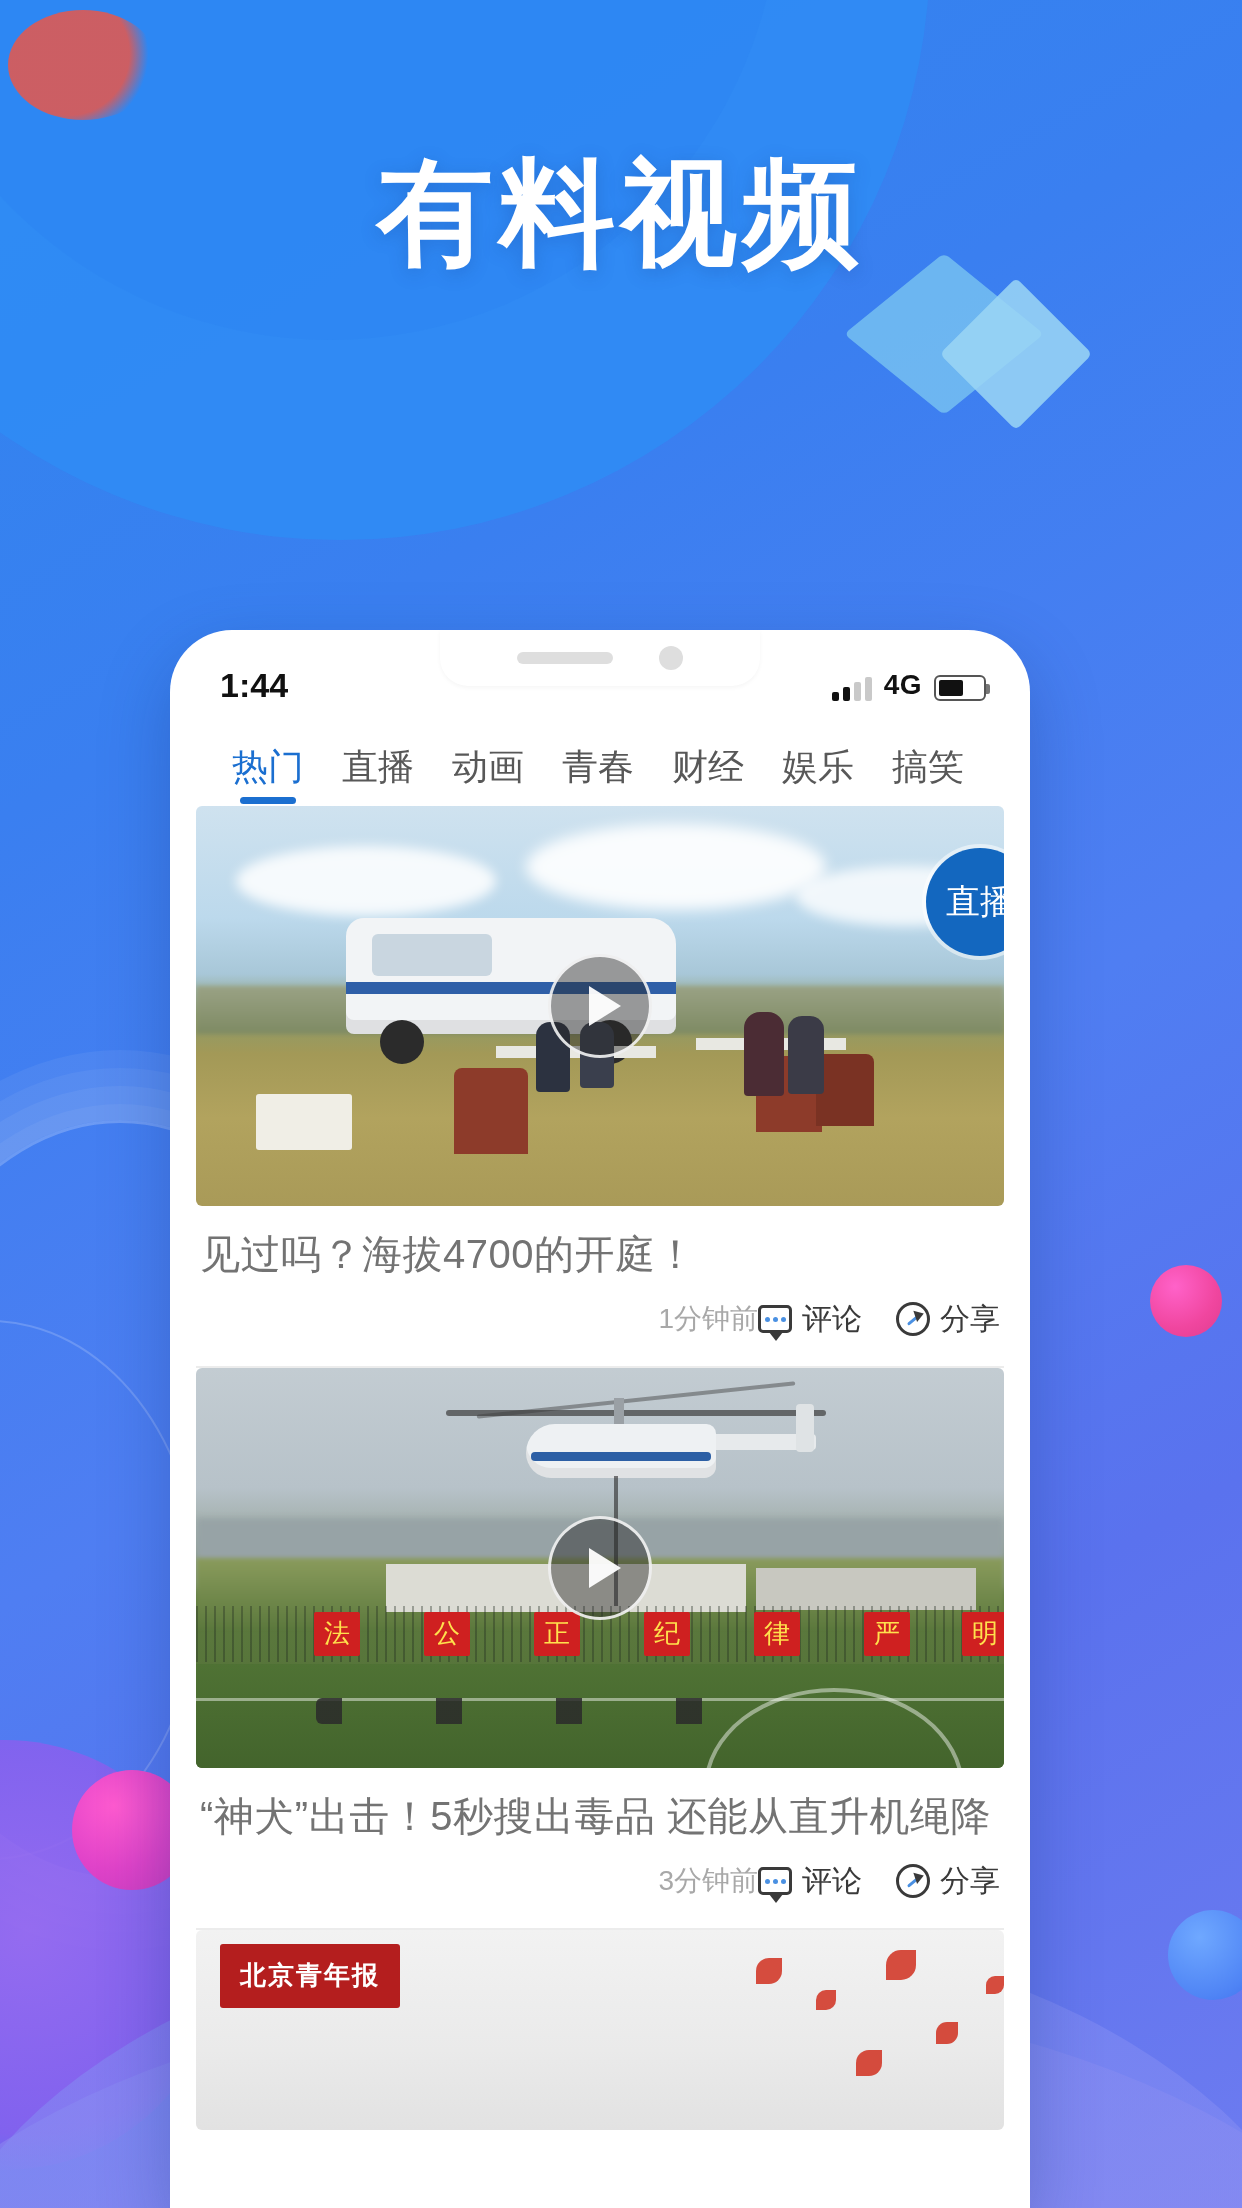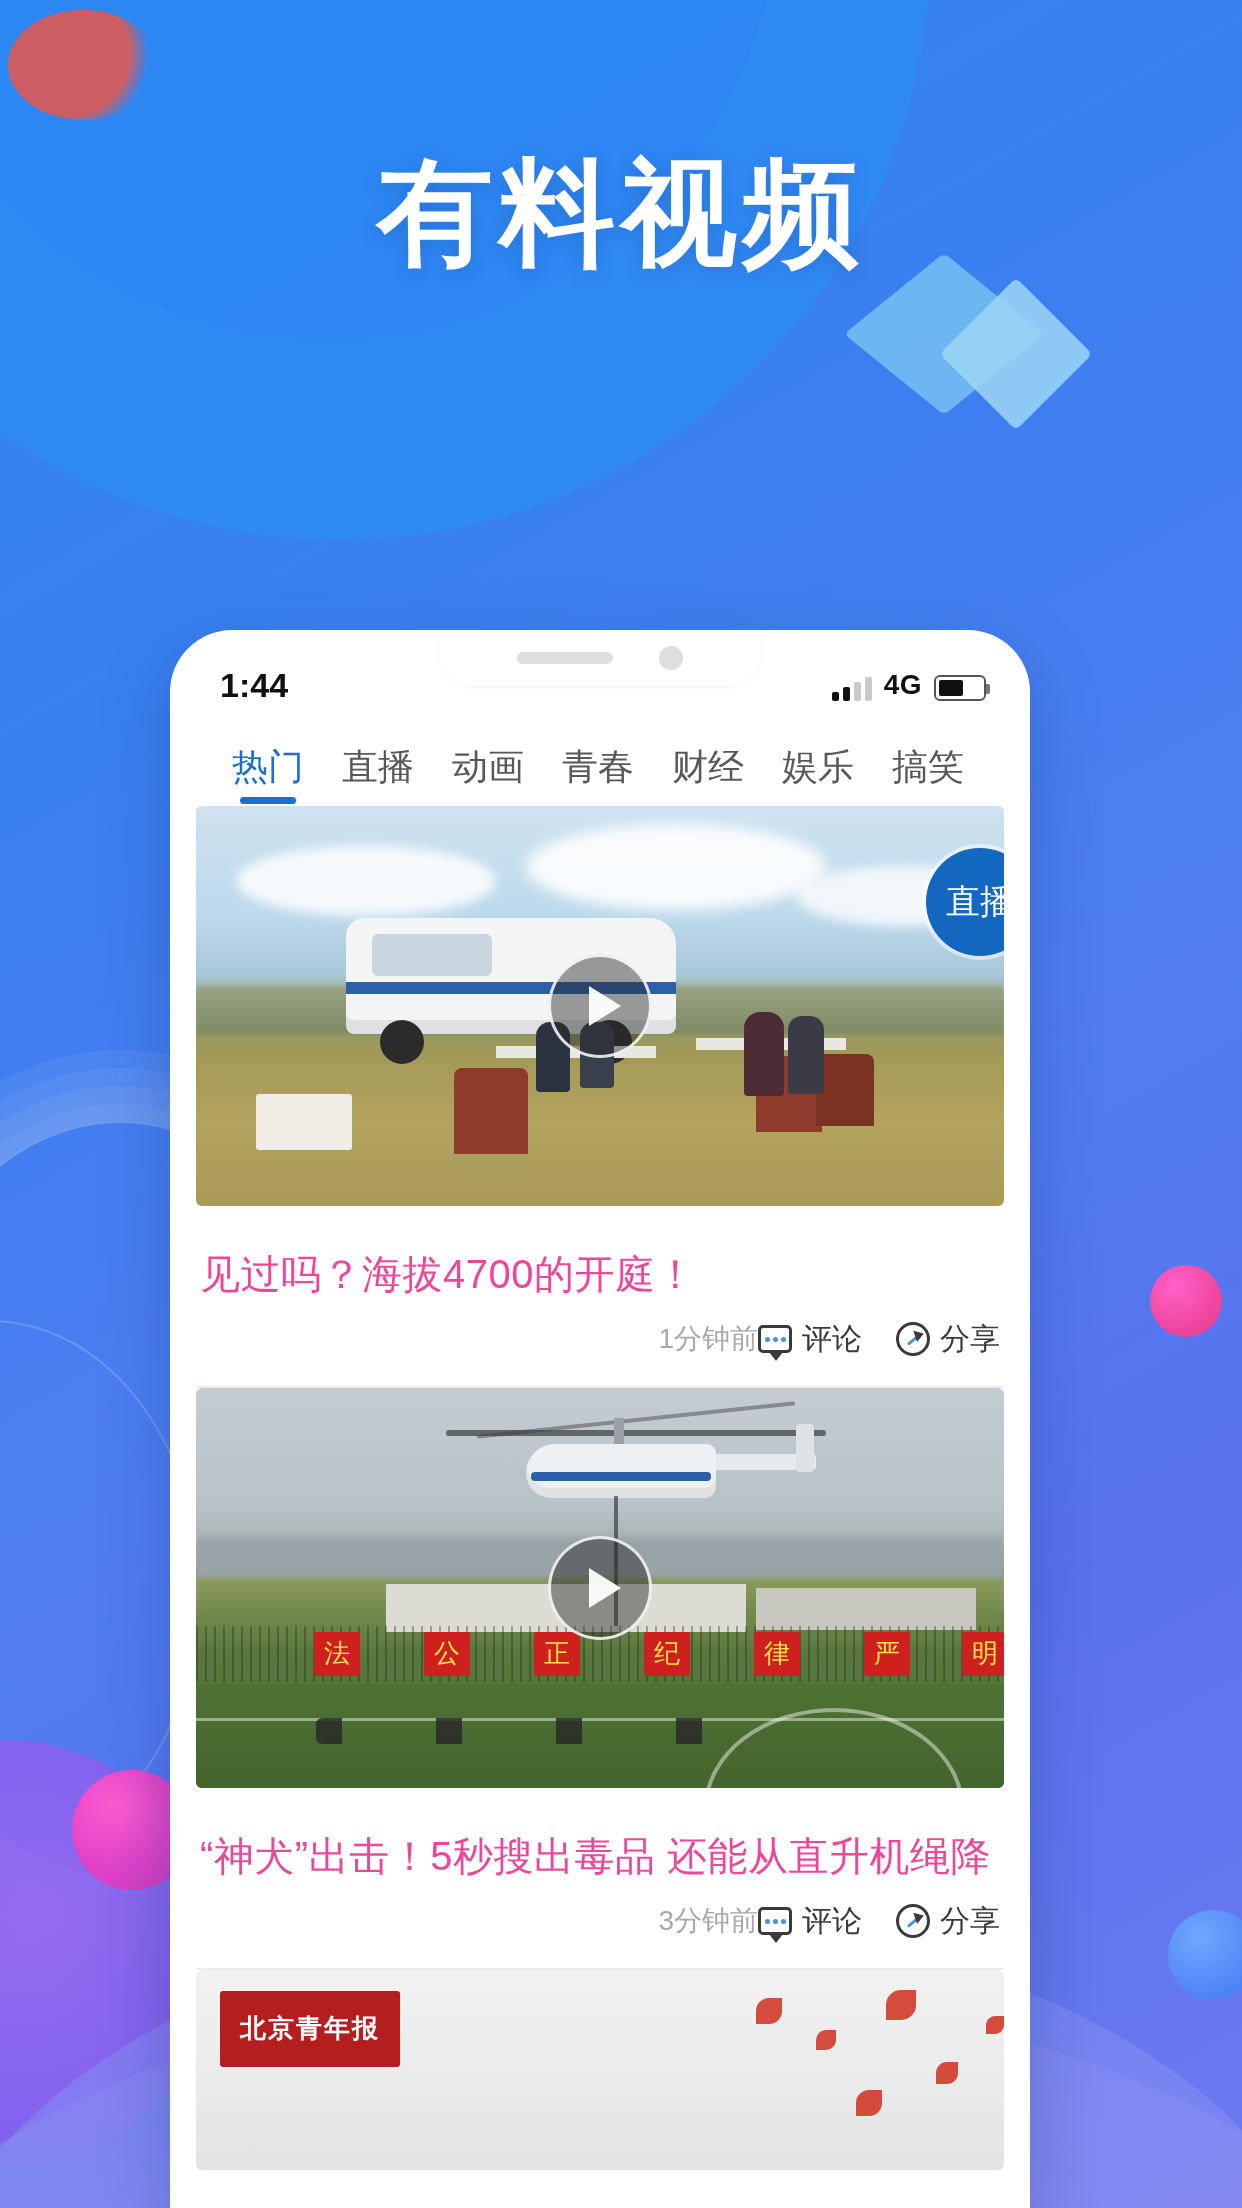--- a/index.html
+++ b/index.html
@@ -189,22 +189,22 @@
     border-top:20px solid transparent; border-bottom:20px solid transparent;
   }
   .live-badge {
     position:absolute; right:-30px; top:42px;
     width:108px; height:108px; border-radius:50%;
     background:#1367bf; color:#fff; font-size:34px;
     display:flex; align-items:center; justify-content:center;
     box-shadow:0 0 0 4px rgba(255,255,255,.5);
   }
   .title {
-    font-size:40px; color:#ec4899; line-height:1.32;
-    padding:22px 4px 0 4px; letter-spacing:.5px;margin-top:20px;
+    font-size:40px; color:#737373; line-height:1.32;
+    padding:22px 4px 0 4px; letter-spacing:.5px;
   }
   .meta {
     display:flex; align-items:center; justify-content:flex-end;
     padding:18px 4px 26px 4px;
   }
   .time { font-size:28px; color:#a8a8a8; }
   .actions { display:flex; align-items:center; gap:34px; }
   .action { display:flex; align-items:center; gap:10px; font-size:30px; color:#3a3a3a; }
   .ic-comment {
     width:34px; height:28px; border:3px solid #3a3a3a; border-radius:5px;
@@ -284,23 +284,23 @@
   .photo2 .field { position:absolute; left:0; right:0; top:296px; bottom:0; background:linear-gradient(180deg,#4f7234,#43642c); }
   .photo2 .line1 { position:absolute; left:0; right:0; top:330px; height:3px; background:rgba(255,255,255,.45); }
   .photo2 .arc { position:absolute; right:40px; top:320px; width:260px; height:200px; border:4px solid rgba(255,255,255,.45); border-radius:50%; }
   .photo2 .dogs { position:absolute; left:120px; top:330px; width:420px; height:26px;
     background:repeating-linear-gradient(90deg,#2a2a2a 0 26px, transparent 26px 120px); border-radius:6px; opacity:.85;}
 
   .photo3 {
     background:linear-gradient(180deg,#f2f2f2 0%,#eaeaea 60%,#e2e2e2 100%);
   }
   .photo3 .paper {
-    position:absolute; left:24px; top:14px; width:180px; height:76px;
+    position:absolute; left:24px; top:14px; width:180px; height:64px;
     background:#b41e1e; border-radius:3px; display:flex; align-items:center; justify-content:center;
-    color:#fff; font-size:26px; font-weight:bold; letter-spacing:2px;margin-top:7px;
+    color:#fff; font-size:26px; font-weight:bold; letter-spacing:2px;
   }
   .photo3 .petal { position:absolute; border-radius:50% 0 50% 0; background:#d23a2a; opacity:.9; }
 </style>
 </head>
 <body>
 
 <div class="bg">
   <div class="bg-circle-top"></div>
   <div class="bg-circle-top2"></div>
   <div class="bg-dot-red"></div>

